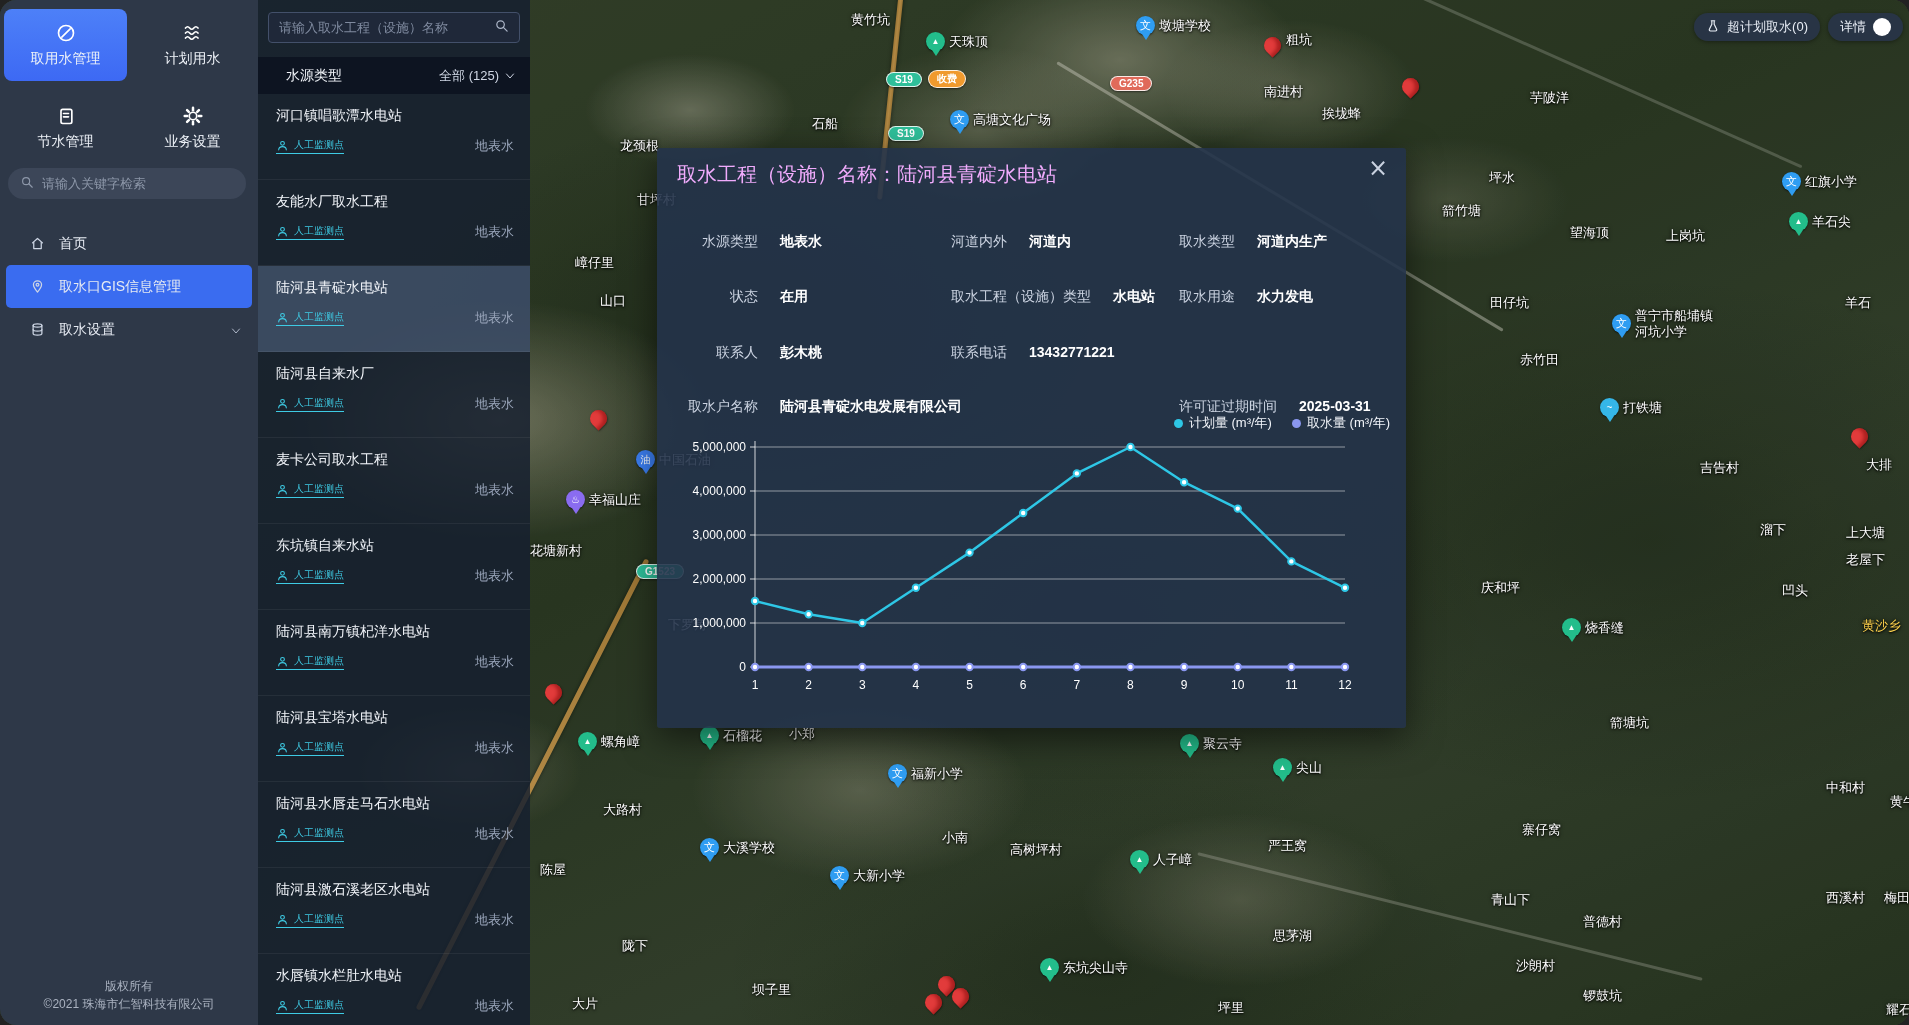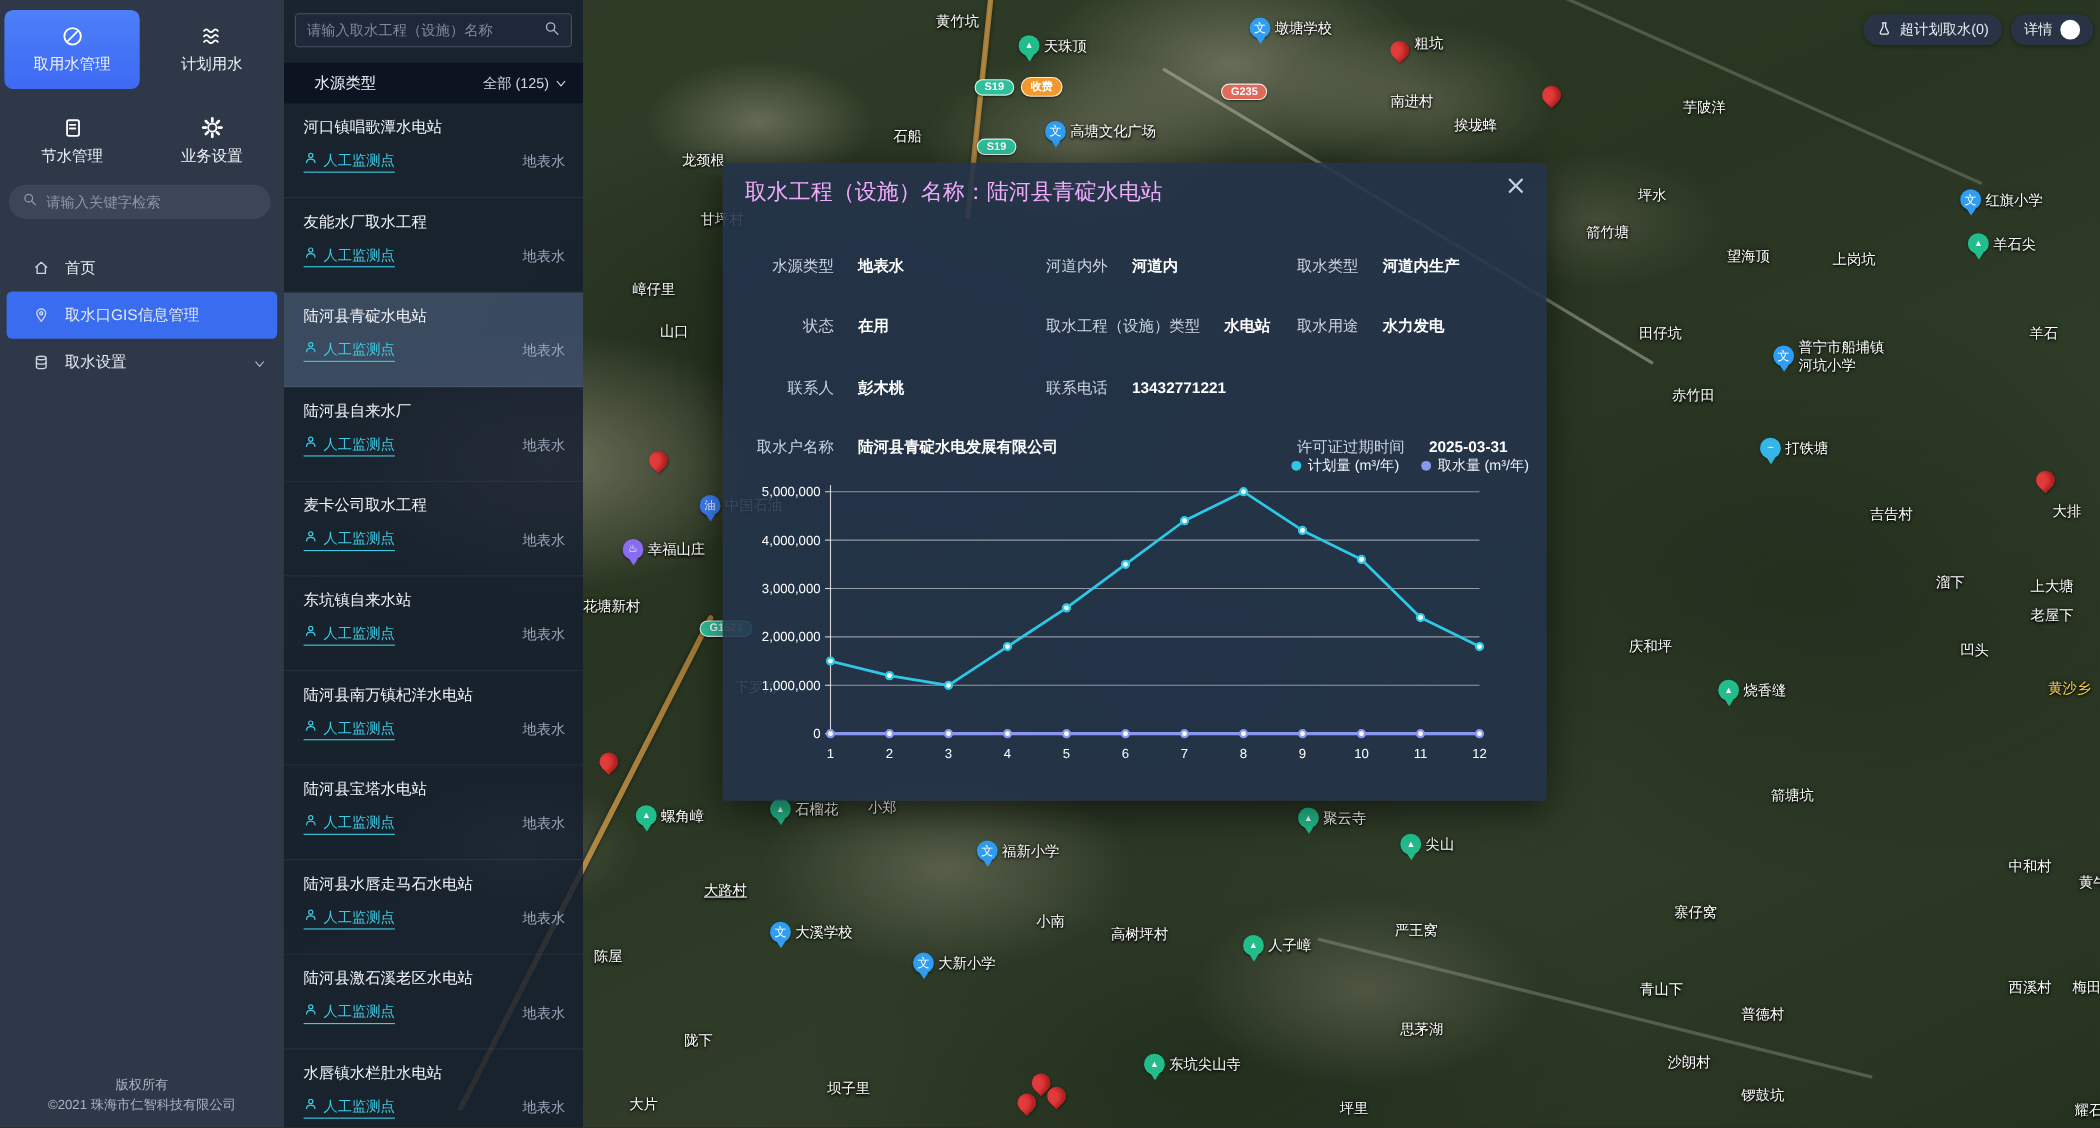--- a/index.html
+++ b/index.html
@@ -1,18 +1,18 @@
 <!DOCTYPE html>
 <html><head>
 <meta charset="utf-8">
 <style>
   * { margin:0; padding:0; box-sizing:border-box; }
   html,body { width:1909px; height:1025px; overflow:hidden; background:#222;
     font-family:"Liberation Sans","DejaVu Sans",sans-serif; }
-  #app { position:relative; width:1909px; height:1025px; overflow:hidden; }
+  #app { position:relative; width:1909px; height:1025px; overflow:hidden;border-radius:16px; }
 
   
   .map { position:absolute; inset:0; background-color:#36422c;
     background-image:
       radial-gradient(ellipse 300px 170px at 500px 420px, rgba(205,198,170,.5), rgba(205,198,170,0) 70%),
       radial-gradient(ellipse 260px 140px at 1120px 60px, rgba(210,205,180,.45), transparent 70%),
       radial-gradient(ellipse 200px 120px at 980px 130px, rgba(200,195,170,.35), transparent 70%),
       radial-gradient(ellipse 180px 100px at 1290px 90px, rgba(200,195,170,.3), transparent 70%),
       radial-gradient(ellipse 150px 80px at 690px 110px, rgba(215,210,190,.4), transparent 70%),
       radial-gradient(ellipse 240px 130px at 860px 790px, rgba(195,190,165,.35), transparent 70%),
@@ -88,21 +88,21 @@
   .lp-filter { position:absolute; left:0; top:57px; width:272px; height:37px;
     background:rgba(12,19,32,.9); display:flex; align-items:center; padding:0 14px 0 28px; }
   .lp-filter .f-label { color:#f2f5fa; font-size:14px; }
   .lp-filter .f-value { margin-left:auto; color:#cfd6e4; font-size:13px; display:flex; align-items:center; gap:5px; cursor:pointer; }
   .lp-filter .chev { width:12px; height:12px; color:#cfd6e4; }
   .station-list { position:absolute; left:0; top:94px; width:272px; bottom:0; }
   .station { height:86px; padding:12px 16px 0 18px; border-bottom:1px solid rgba(255,255,255,.06); cursor:pointer; }
   .station.selected { background:rgba(104,128,164,.42); }
   .st-name { color:#f2f5fa; font-size:14px; line-height:19px; }
   .st-sub { margin-top:12px; display:flex; align-items:center; }
-  .st-monitor { color:#3ecbe4; font-size:13px; display:flex; gap:5px;
+  .st-monitor { color:#3ecbe4; font-size:10px; display:flex; align-items:center; gap:5px;
     border-bottom:1px solid #3ecbe4; padding-bottom:1px; }
   .st-monitor svg { width:13px; height:13px; }
   .st-water { margin-left:auto; color:#9aa6bb; font-size:13px; }
 
   
   .topbar { position:absolute; right:6px; top:13px; z-index:12; display:flex; gap:8px; align-items:center; }
   .pill { height:28px; background:rgba(40,52,74,.88); border-radius:15px; display:flex; align-items:center;
     color:#e8edf5; font-size:13px; padding:0 12px; gap:7px; cursor:pointer; box-shadow:0 1px 4px rgba(0,0,0,.4); }
   .pill svg { width:14px; height:14px; }
   .knob { width:18px; height:18px; border-radius:50%; background:#fff; flex:0 0 auto; }
@@ -234,21 +234,21 @@
         <div class="map-label" style="left: 1273px; top: 928px;">思茅湖</div>
         <div class="map-label" style="left: 1826px; top: 780px;">中和村</div>
         <div class="map-label" style="left: 1522px; top: 822px;">寨仔窝</div>
         <div class="map-label" style="left: 1890px; top: 794px;">黄牛叫</div>
         <div class="map-label" style="left: 942px; top: 830px;">小南</div>
         <div class="map-label" style="left: 1010px; top: 842px;">高树坪村</div>
         <div class="poi-wrap" style="left: 830px; top: 866px;">
           <span class="poi school">文</span>
           <span class="poi-text">大新小学</span>
         </div>
-        <div class="map-label" style="left: 640px; top: 802px; text-decoration: underline;">大路村</div>
+        <div class="map-label" style="left: 603px; top: 802px;">大路村</div>
         <div class="poi-wrap" style="left: 700px; top: 838px;">
           <span class="poi school">文</span>
           <span class="poi-text">大溪学校</span>
         </div>
         <div class="map-label" style="left: 540px; top: 862px;">陈屋</div>
         <div class="map-label" style="left: 622px; top: 938px;">陇下</div>
         <div class="poi-wrap" style="left: 1040px; top: 958px;">
           <span class="poi mountain">▲</span>
           <span class="poi-text">东坑尖山寺</span>
         </div>

